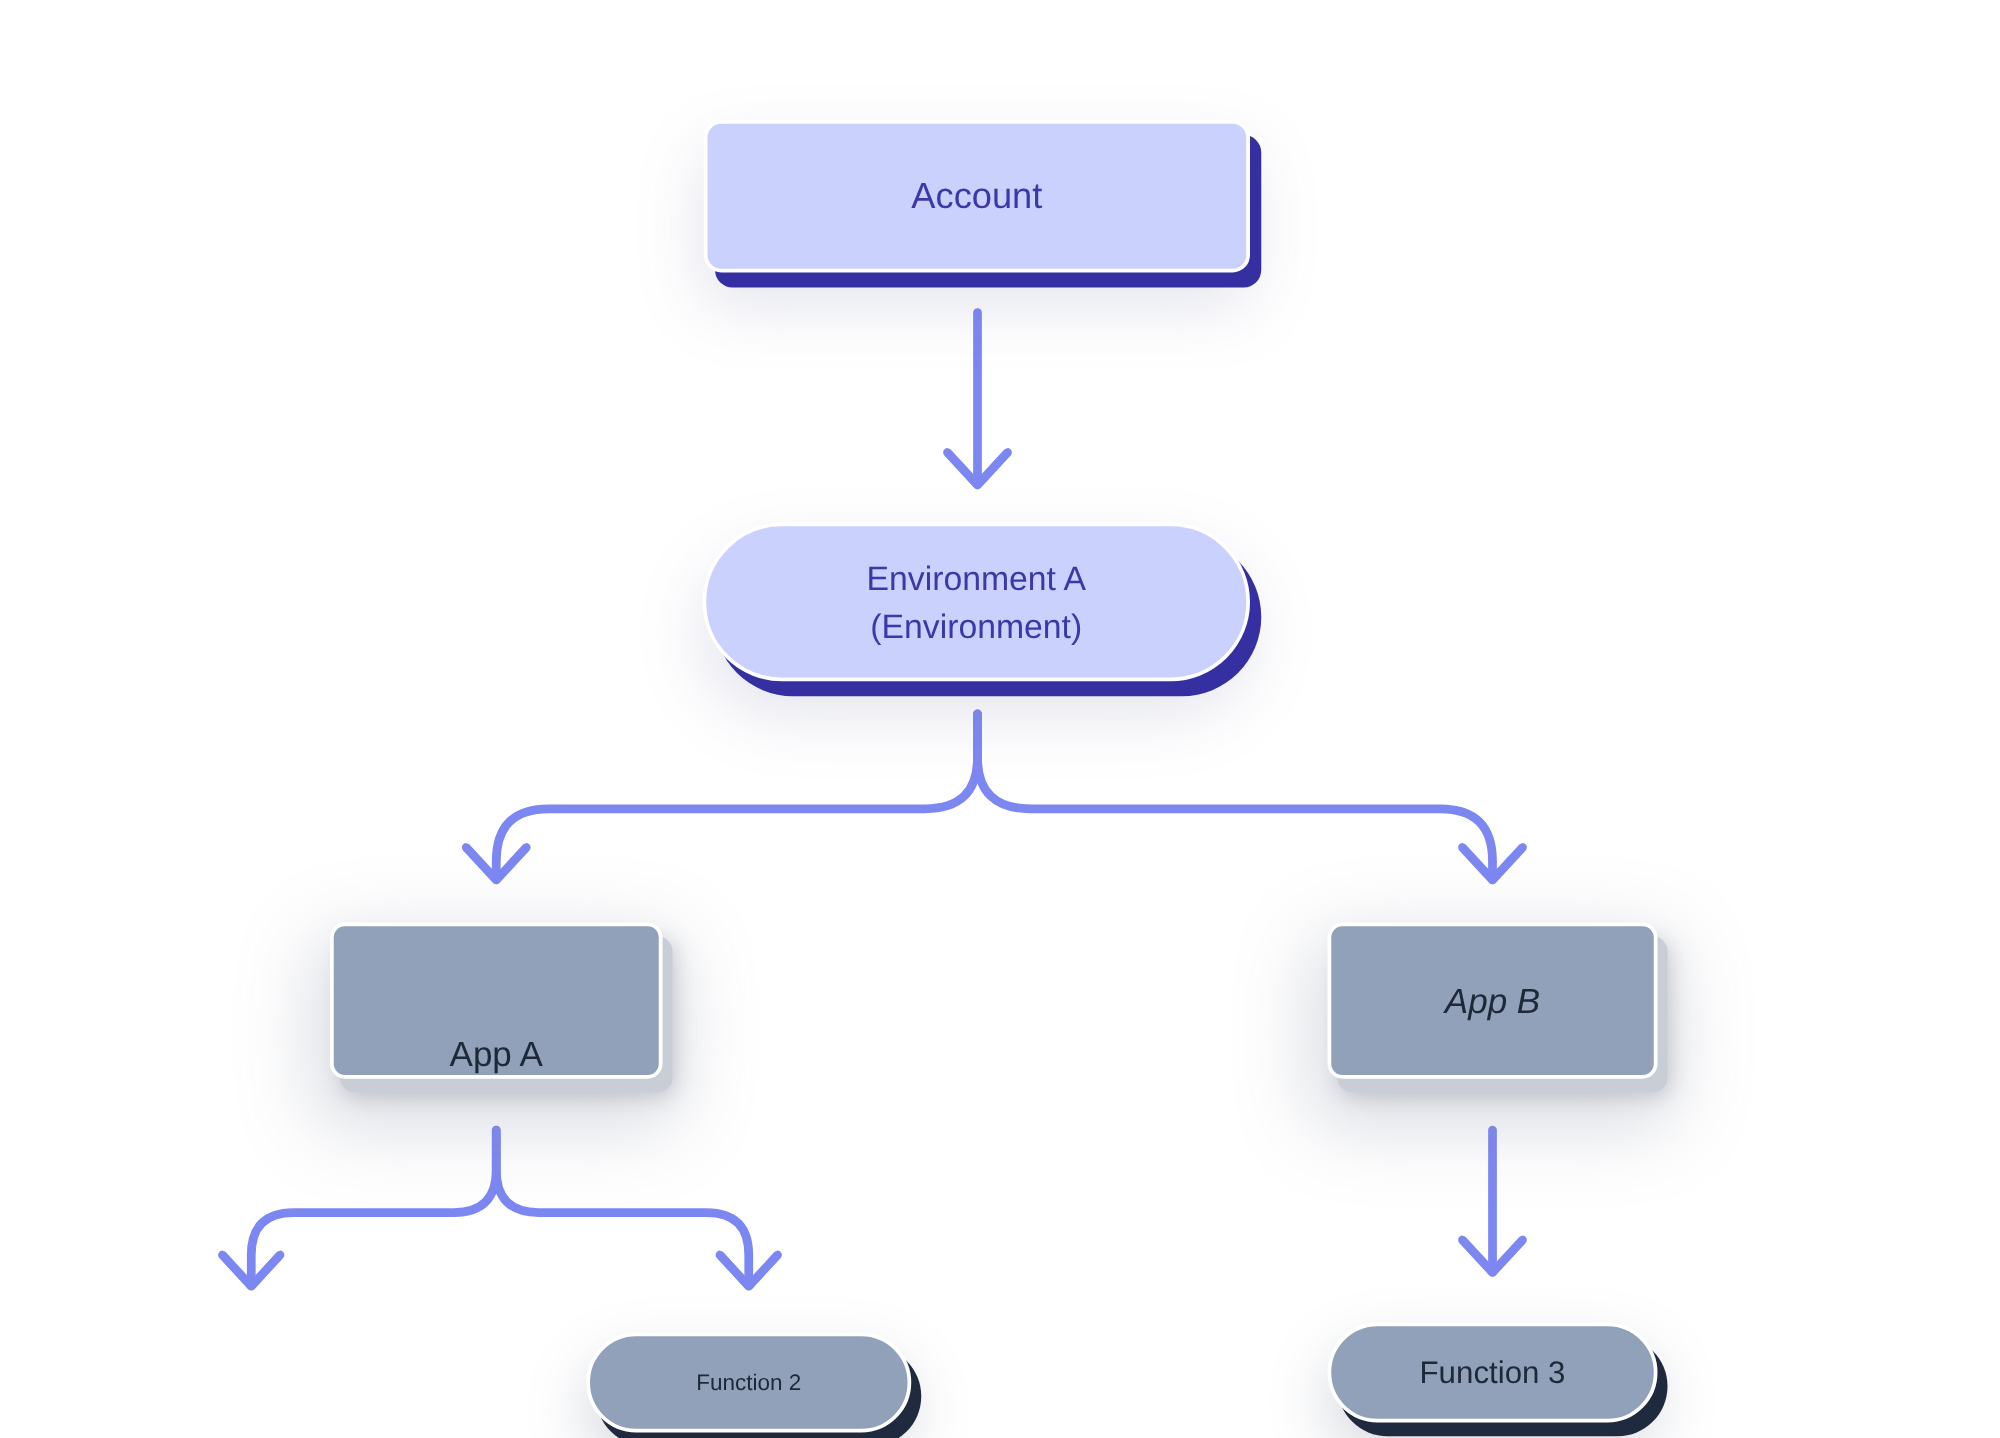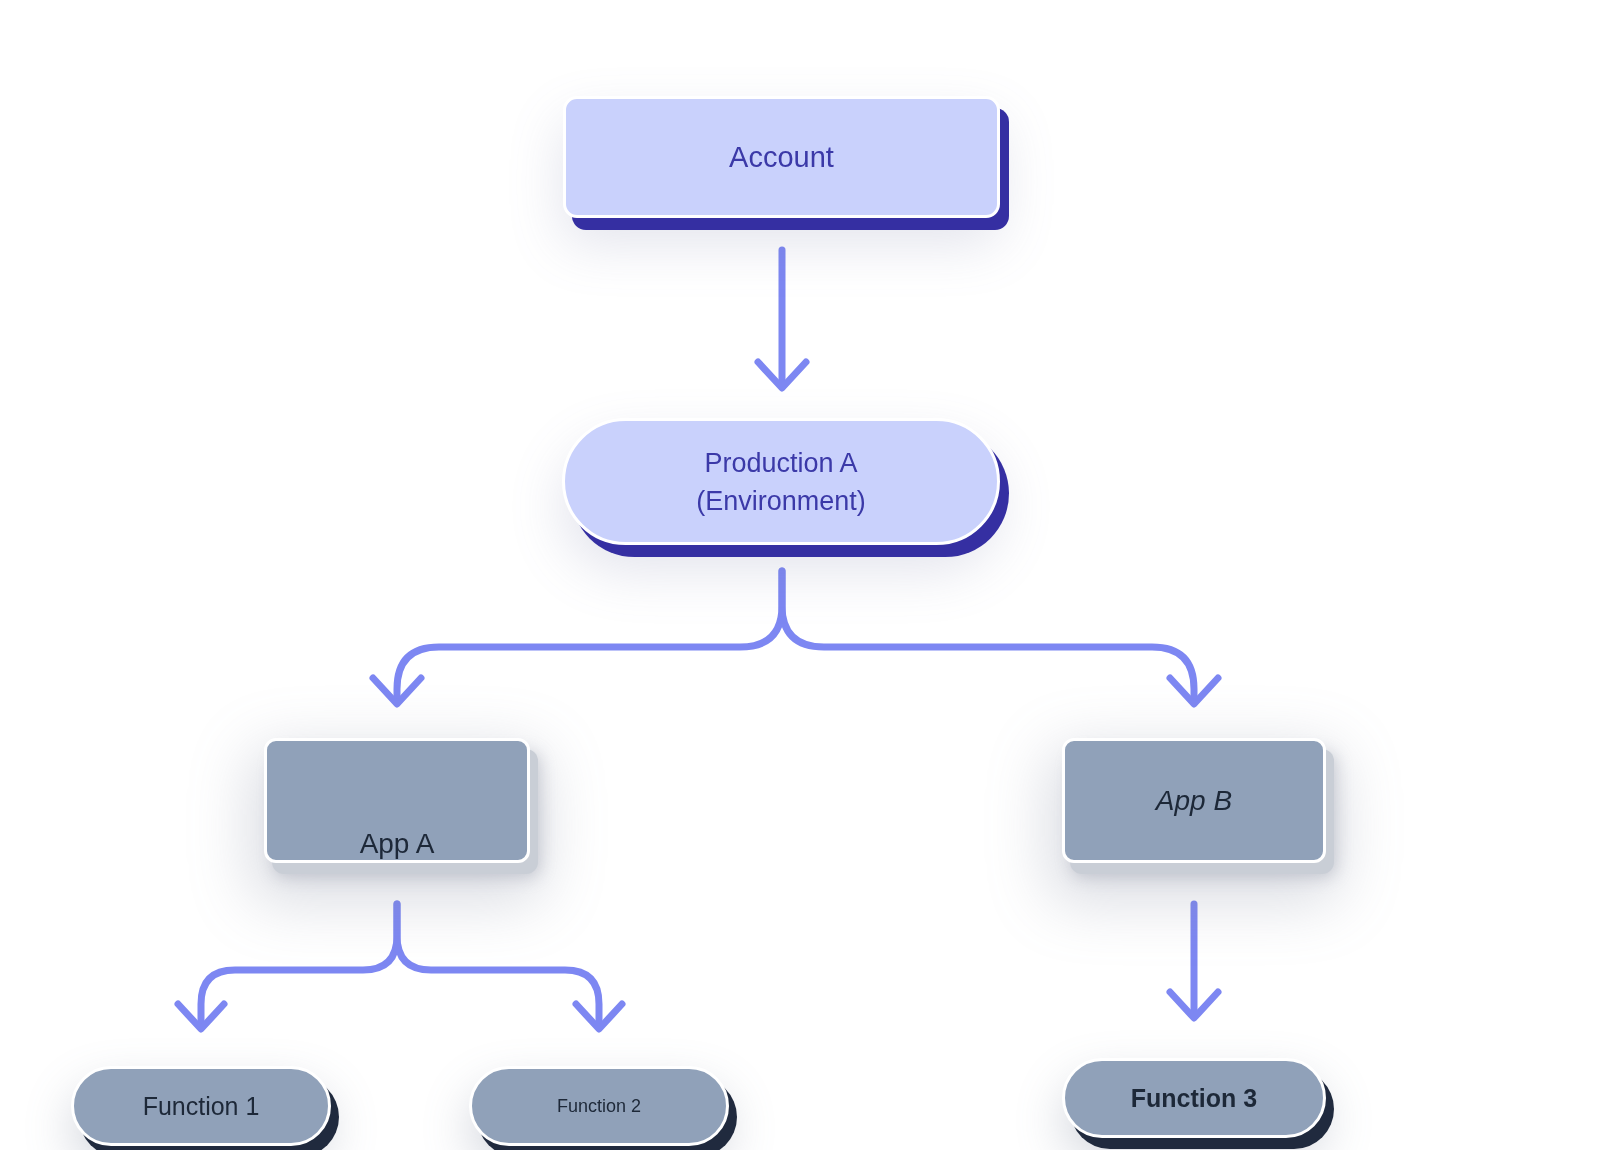--- a/index.html
+++ b/index.html
@@ -52,21 +52,21 @@
     color: var(--node-text-dark, #1d2838);
     box-shadow: 8px 11px 0 var(--pill-shadow-dark, #202a3e),
                 0 22px 48px rgba(112,122,145,0.30);
   }
   .node-account   { left: 563px; top: 48px;  width: 437px; height: 122px; border-radius: 14px; font-size: 29px; font-weight: 500; }
   .node-env       { left: 562px; top: 370px; width: 438px; height: 127px; border-radius: 64px; font-size: 27px; font-weight: 500; line-height: 38px; }
   .node-app-a     { left: 264px; top: 690px; width: 266px; height: 125px; border-radius: 12px; font-size: 28px; font-weight: 500; justify-content: flex-end; }
   .node-app-b     { left: 1062px; top: 690px; width: 264px; height: 125px; border-radius: 12px; font-size: 28px; font-weight: 500; font-style: italic; }
   .node-fn-1      { left: 71px;  top: 1018px; width: 260px; height: 80px; border-radius: 40px; font-size: 25px; font-weight: 500; }
   .node-fn-2      { left: 469px; top: 1018px; width: 260px; height: 80px; border-radius: 40px; font-size: 18px; font-weight: 400; text-align: right; }
-  .node-fn-3      { left: 1062px; top: 1010px; width: 264px; height: 80px; border-radius: 40px; font-size: 25px; font-weight: 700; text-align: right; }
+  .node-fn-3      { left: 1062px; top: 1010px; width: 264px; height: 80px; border-radius: 40px; font-size: 25px; font-weight: 400; text-align: right; }
 </style>
 </head>
 <body>
 
 <div class="canvas">
 
   <svg class="edges-layer" viewBox="0 0 1600 1150" xmlns="http://www.w3.org/2000/svg">
 
     <g>
       <path class="edge" d="M 782 202 L 782 338"></path>
@@ -97,35 +97,32 @@
       <path class="edge" d="M 1194 856 L 1194 968"></path>
       <path class="edge" d="M 1170 944 L 1194 970 L 1218 944"></path>
     </g>
   </svg>
 
   <div class="node lavender node-account">
     <span>Account</span>
   </div>
 
   <div class="node lavender node-env">
-    <span>Production A</span>
+    <span>Environment A</span>
     <span>(Environment)</span>
   </div>
 
   <div class="node slate node-app-a">
     <span>App A</span>
   </div>
 
   <div class="node slate node-app-b">
     <span>App B</span>
   </div>
 
-  <div class="node slate-pill node-fn-1">
-    <span>Function 1</span>
-  </div>
 
   <div class="node slate-pill node-fn-2">
     <span>Function 2</span>
   </div>
 
   <div class="node slate-pill node-fn-3">
     <span>Function 3</span>
   </div>
 
 </div>

